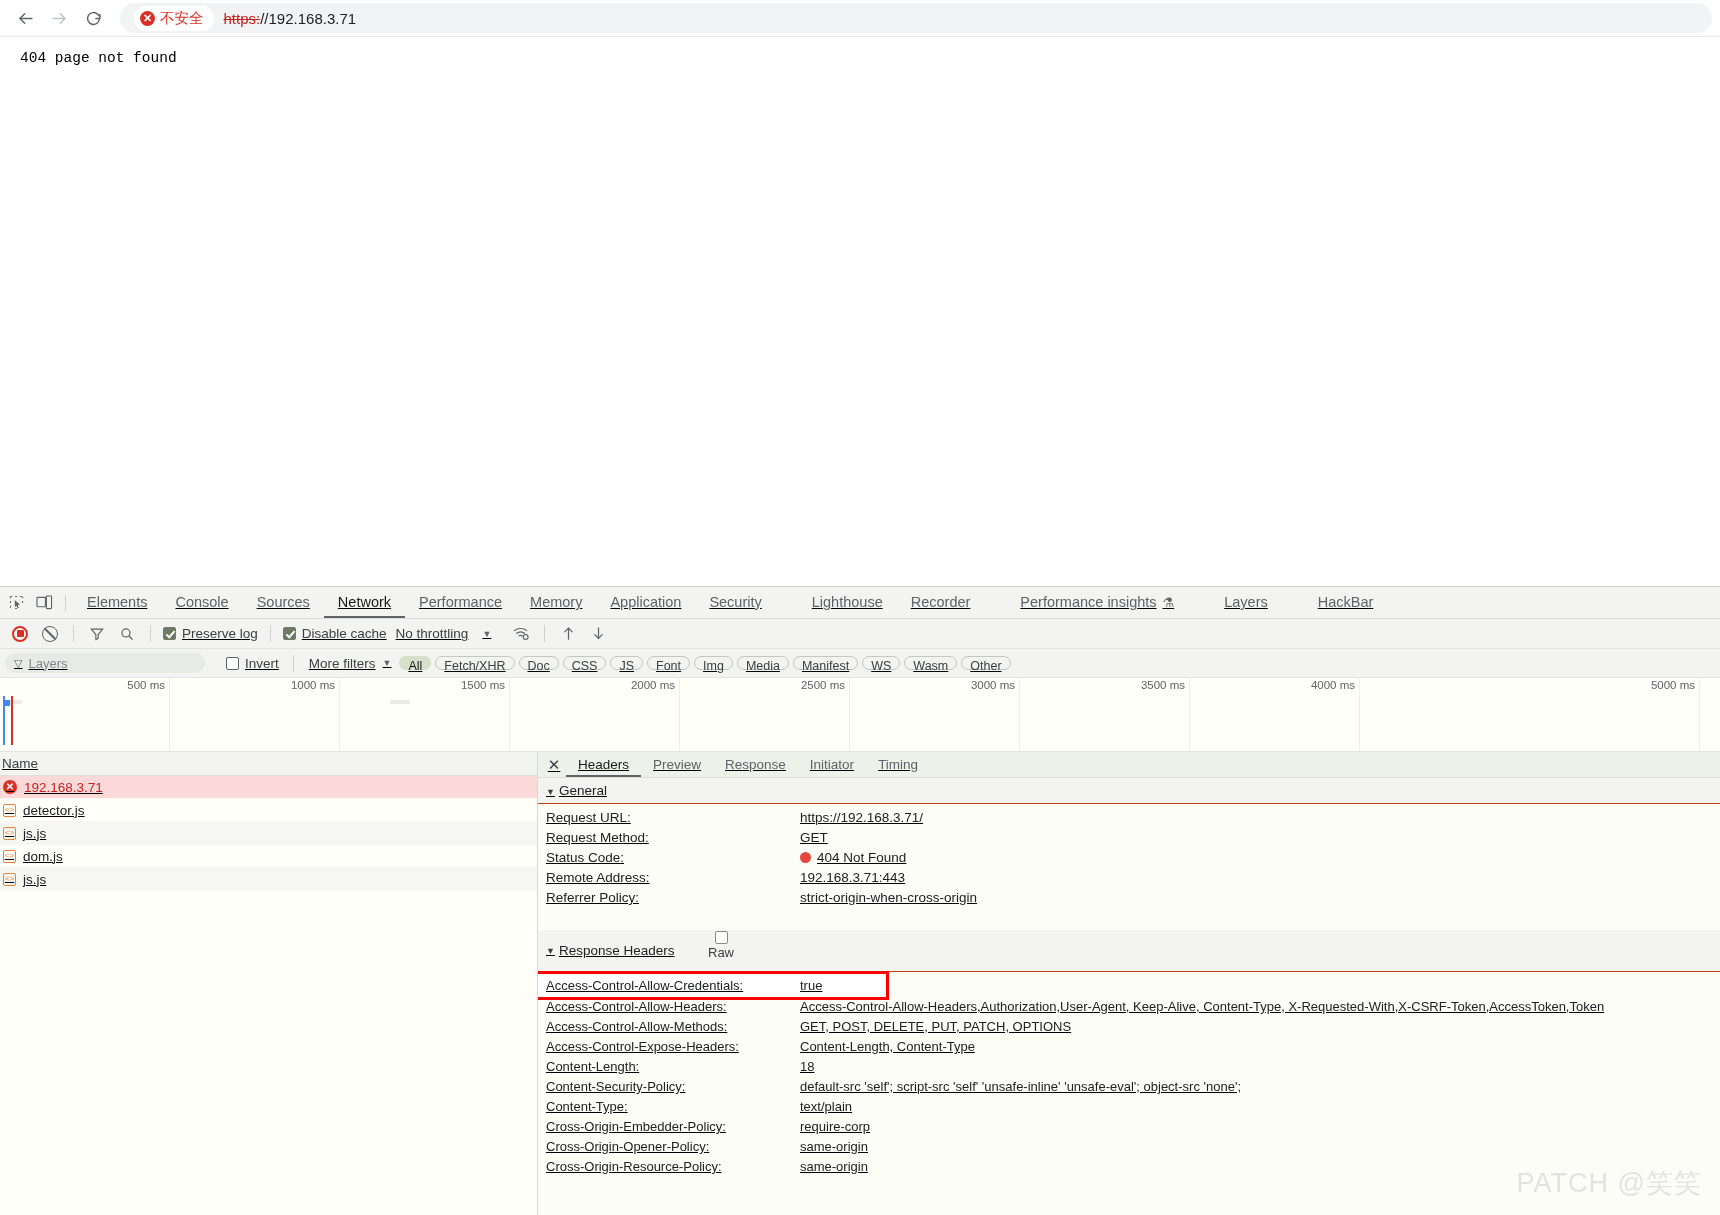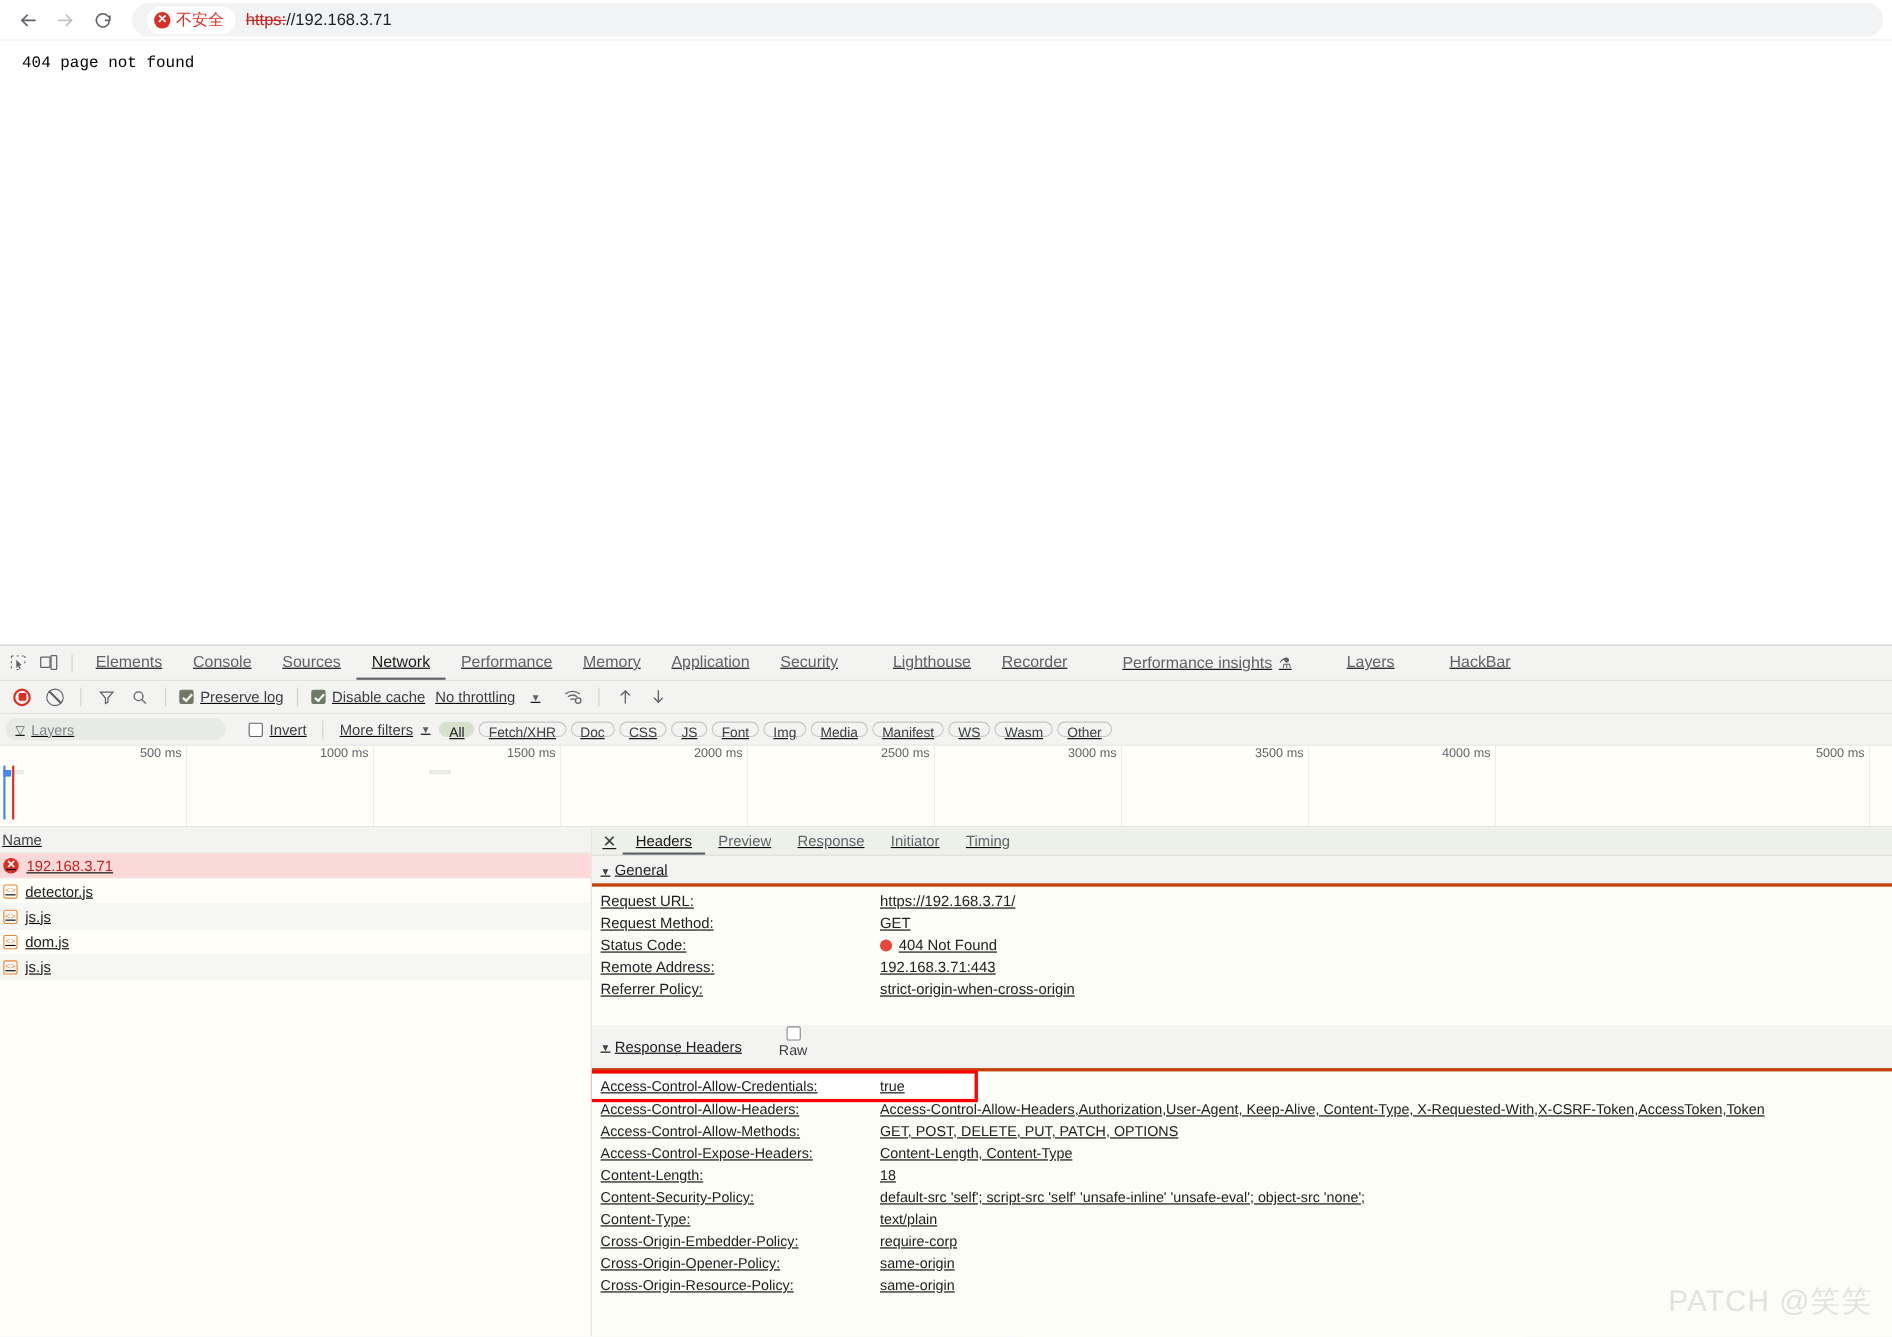--- a/index.html
+++ b/index.html
@@ -354,21 +354,21 @@
     display: flex; align-items: center; justify-content: center;
     color: #3c4043; font-size: 15px;
     flex: 0 0 auto;
   }
   .d-tab { padding: 0 12px; height: 25px; line-height: 25px; white-space: nowrap; flex: 0 0 auto;}
   .d-tab.active { color: #1a1a1a; border-bottom: 2px solid #5f6368; }
 
   #details-body { flex: 1 1 auto; overflow: hidden; font-size: 13.5px; color: #202124; }
   .section-head {
     background: #f3f3f1;
-    border-bottom: 3px solid #c2410c;
+    border-bottom: 1px solid #c2410c;
     padding: 5px 0 5px 8px;
     font-weight: normal;
     color: #202124;
     font-size: 13.5px;
     position: relative;
   }
   .tri { font-size: 9px; margin-right: 4px; color: #3c4043; }
   .kv-list { padding: 4px 0 0 0; }
   .kv {
     display: flex;

